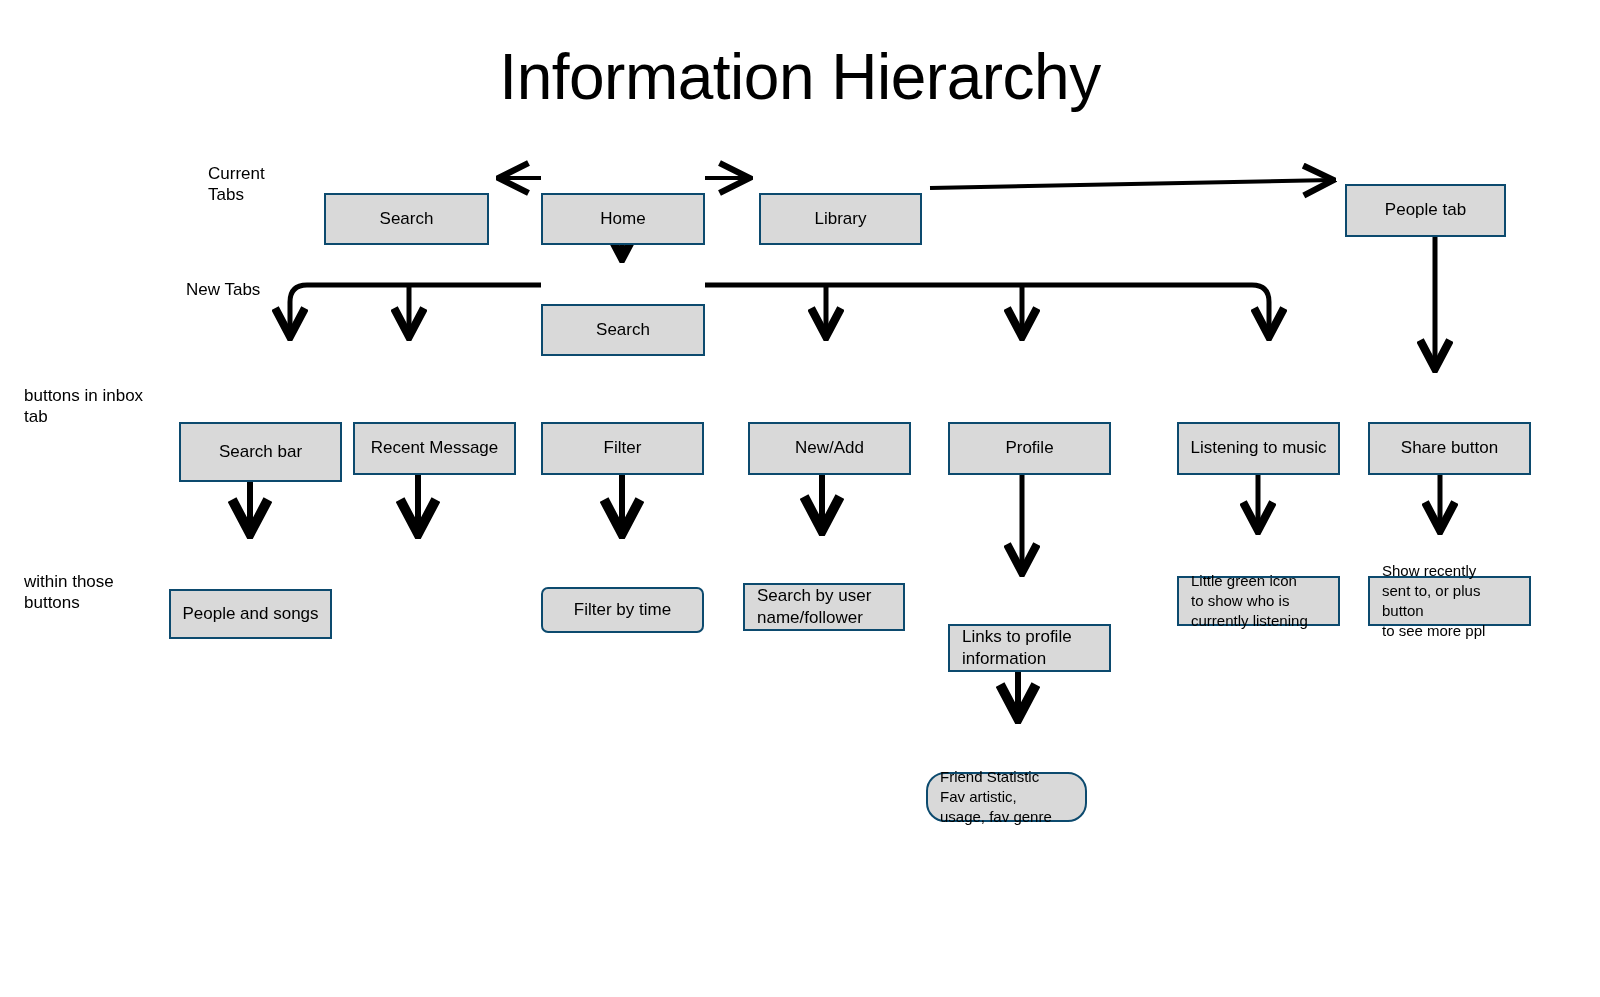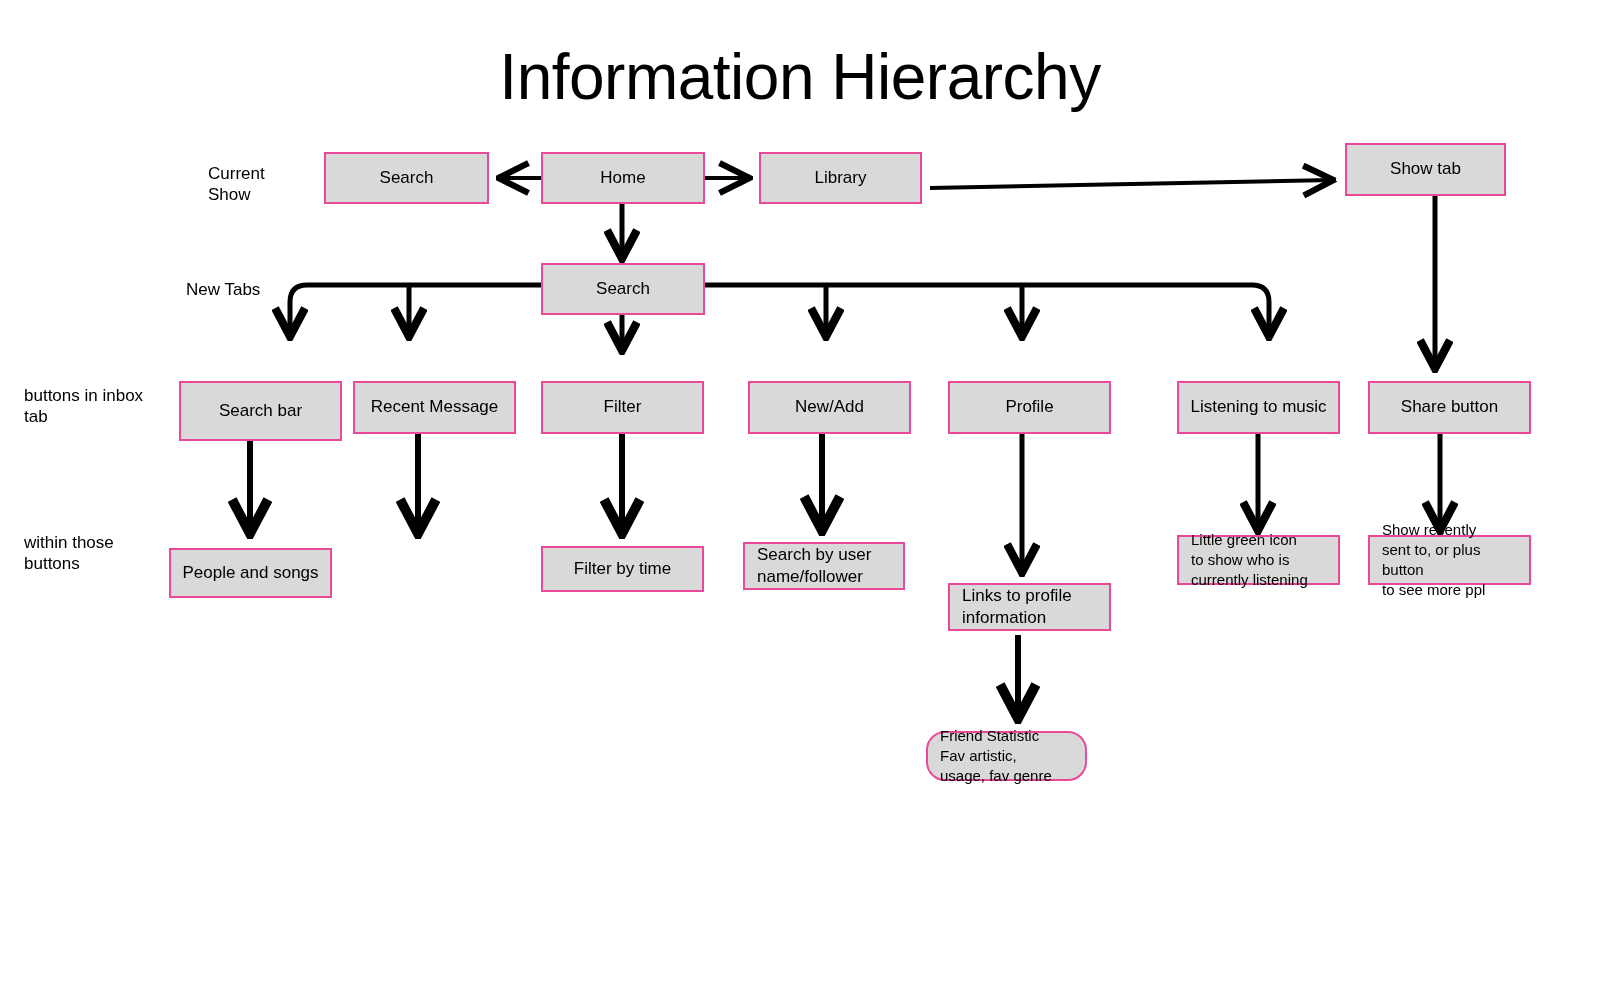--- a/index.html
+++ b/index.html
@@ -35,30 +35,31 @@
     position: absolute;
     font-size: 17px;
     line-height: 1.25;
     color: #000000;
     white-space: pre-line;
   }
   .node {
     position: absolute;
     box-sizing: border-box;
     background: #d9d9d9;
-    border: 2px solid #ec4899;
+    border: 2px solid #0c4a6e;
     display: flex;
     align-items: center;
     justify-content: center;
     text-align: center;
     font-size: 17px;
     line-height: 1.3;
     color: #000000;
     padding: 2px 6px;
     white-space: pre-line;
+    margin-top: 41px;
   }
   .node.left-text {
     justify-content: flex-start;
     text-align: left;
     padding-left: 12px;
   }
   .node.small {
     font-size: 15px;
     line-height: 1.35;
   }
@@ -144,58 +145,58 @@
     <g>
       <line x1="1440" y1="434" x2="1440" y2="530" stroke="#000000" stroke-width="5" marker-end="url(#arrowFat)"></line>
     </g>
 
     <g>
       <line x1="1018" y1="635" x2="1018" y2="718" stroke="#000000" stroke-width="6" marker-end="url(#arrowFat)"></line>
     </g>
   </svg>
 
   <div class="row-label" style="left:208px; top:163px; width:140px;">Current
-Show</div>
+Tabs</div>
 
   <div class="row-label" style="left:186px; top:279px; width:150px;">New Tabs</div>
 
   <div class="row-label" style="left:24px; top:385px; width:160px;">buttons in inbox
 tab</div>
 
-  <div class="row-label" style="left:24px; top:532px; width:160px;">within those
+  <div class="row-label" style="left:24px; top:571px; width:160px;">within those
 buttons</div>
 
   <div class="node" style="left:324px; top:152px; width:165px; height:52px;">Search</div>
 
   <div class="node" style="left:541px; top:152px; width:164px; height:52px;">Home</div>
 
   <div class="node" style="left:759px; top:152px; width:163px; height:52px;">Library</div>
 
-  <div class="node" style="left:1345px; top:143px; width:161px; height:53px;">Show tab</div>
+  <div class="node" style="left:1345px; top:143px; width:161px; height:53px;">People tab</div>
 
   <div class="node" style="left:541px; top:263px; width:164px; height:52px;">Search</div>
 
   <div class="node" style="left:179px; top:381px; width:163px; height:60px;">Search bar</div>
 
   <div class="node" style="left:353px; top:381px; width:163px; height:53px;">Recent Message</div>
 
   <div class="node" style="left:748px; top:381px; width:163px; height:53px;">New/Add</div>
 
   <div class="node" style="left:541px; top:381px; width:163px; height:53px;">Filter</div>
 
   <div class="node" style="left:948px; top:381px; width:163px; height:53px;">Profile</div>
 
   <div class="node" style="left:1177px; top:381px; width:163px; height:53px;">Listening to music</div>
 
   <div class="node" style="left:1368px; top:381px; width:163px; height:53px;">Share button</div>
 
   <div class="node" style="left:169px; top:548px; width:163px; height:50px;">People and songs</div>
 
 
-  <div class="node" style="left:541px; top:546px; width:163px; height:46px;">Filter by time</div>
+  <div class="node" style="left:541px; top:546px; width:163px; height:46px;border-radius:7px;">Filter by time</div>
 
   <div class="node left-text" style="left:743px; top:542px; width:162px; height:48px;">Search by user
 name/follower</div>
 
   <div class="node left-text" style="left:948px; top:583px; width:163px; height:48px;">Links to profile
 information</div>
 
   <div class="node left-text small" style="left:1177px; top:535px; width:163px; height:50px;">Little green icon
 to show who is
 currently listening</div>

